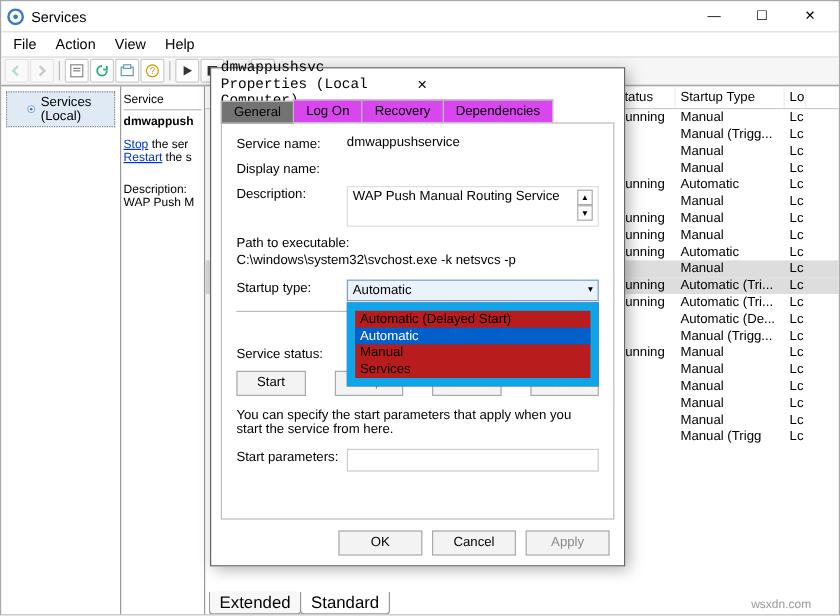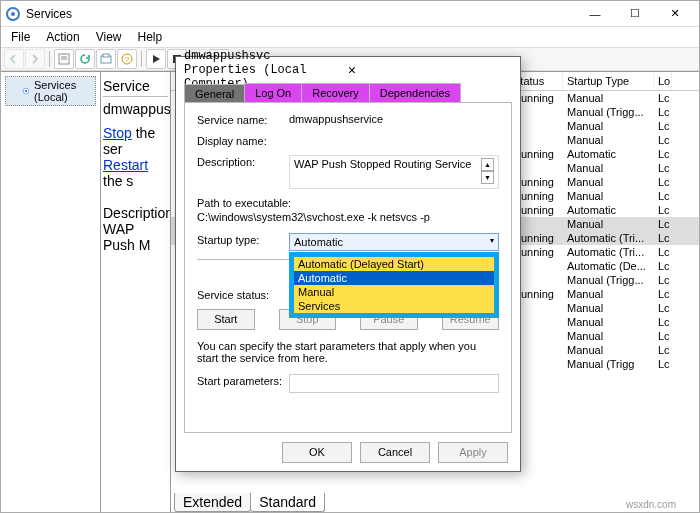--- a/index.html
+++ b/index.html
@@ -12,23 +12,23 @@
     .menubar { height: 20px; display: flex; align-items: center; padding: 0 2px; }
     .menubar span { padding: 2px 8px; font-size: 12px; }
     .toolbar { height: 24px; display: flex; align-items: center; padding: 1px 3px; border-top: 1px solid #ddd; border-bottom: 1px solid #ddd; background: #f6f6f6; gap: 1px;}
     .tbtn { width: 20px; height: 20px; border: 1px solid #ccc; display: flex; align-items: center; justify-content: center; border-radius: 2px; background: #fff;}
     .tbtn.disabled { opacity: 0.4; }
     .toolbar .sep { width: 1px; height: 16px; background: #bbb; margin: 0 3px; }
     .content { flex: 1; display: flex; border-top: 1px solid #999; }
     .left { width: 100px; border-right: 1px solid #999; padding: 4px; }
     .treeitem { display: flex; align-items: center; padding: 2px 16px; background: #dfeaf5; border: 1px dotted #888;}
     .treeitem .ticon { width: 14px; height: 14px; margin-right: 4px; }
-    .middle { width: 70px; border-right: 1px solid #999; padding: 6px 2px; font-size: 14px; overflow: hidden;}
+    .middle { width: 70px; border-right: 1px solid #999; padding: 6px 2px; font-size: 10px; overflow: hidden;}
     .middle .hdr { border-bottom: 1px solid #bbb; padding-bottom: 2px; margin-bottom: 4px; }
-    .middle .snm { font-weight: normal; }
+    .middle .snm { font-weight: bold; }
     .middle a { color: #0033cc; text-decoration: underline; }
     .right { flex: 1; position: relative; overflow: hidden;}
     .svc-header { display:flex; border-bottom: 1px solid #ccc; background:#fff;}
     .svc-header div { padding: 3px 4px; border-right: 1px solid #eee;}
     .c-name{ width: 338px; overflow:hidden; white-space:nowrap;} 
     .c-status{ width: 54px; overflow:hidden; white-space:nowrap;}
     .c-type{ width:91px; overflow:hidden; white-space:nowrap;}
     .c-log{ width:18px; overflow:hidden; white-space:nowrap;}
     .svc-row{ display:flex; font-size:11px;}
     .svc-row div{ padding: 1px 4px;}
@@ -47,21 +47,21 @@
     .dlg-body { border:1px solid #bbb; margin: 0 8px; flex:1; padding: 10px 12px; font-size:11px; position:relative;}
     .frow { display:flex; align-items: flex-start; margin-bottom: 8px;}
     .frow .lbl { width: 92px; padding-top:1px;}
     .frow .val { flex:1;}
     .descbox { flex:1; border:1px solid #ddd; height: 34px; padding: 2px 4px; display:flex; justify-content:space-between; align-items:flex-start;}
     .scrollbtns{ display:flex; flex-direction:column;}
     .scrollbtns div{ width:13px; height:13px; border:1px solid #aaa; font-size:8px; text-align:center; line-height:11px;}
     .sel-wrap { position:relative; flex:1;}
     .selectbox { width: 100%; border:1px solid #7a9fd4; background:#eaf2fb; padding:2px 4px; display:flex; justify-content:space-between;}
     .selectbox .car{ font-size:8px;}
-    .dropdown{ position:absolute; top:19px; left:0; width:100%; border:5px solid #0ea5e9; background:#fde047; z-index:10;}
+    .dropdown{ position:absolute; top:19px; left:0; width:100%; border:7px solid #0ea5e9; background:#b91c1c; z-index:10;}
     .dropdown div{ padding:1px 4px;}
     .dropdown div.sel{ background:#005fc9; color:#fff;}
     hr.sep{ border:none; border-top:1px solid #bbb; margin: 6px 0 8px;}
     .btnrow { display:flex; gap:24px; margin-top:4px;}
     .btn { width: 66px; height:21px; border:1px solid #aaa; background:#f3f3f3; text-align:center; line-height:19px; font-size:11px;}
     .btn.disabled{ color:#888;}
     .dlg-foot{ height:38px; display:flex; justify-content:flex-end; align-items:center; gap:8px; padding: 0 12px;}
     .dlg-foot .btn{ width:70px;}
     .startparam{ border:1px solid #ccc; height:19px; flex:1; background:#fff;}
     .watermark{ position:absolute; bottom:3px; right:24px; font-size:10px; color:#999;}
@@ -325,21 +325,21 @@
     <div class="frow">
       <span class="lbl">Service name:</span>
       <span class="val">dmwappushservice</span>
     </div>
     <div class="frow">
       <span class="lbl">Display name:</span>
     </div>
     <div class="frow">
       <span class="lbl">Description:</span>
       <div class="descbox">
-        <span>WAP Push Stopped Routing Service</span>
+        <span>WAP Push Manual Routing Service</span>
         <div class="scrollbtns">
           <div>▴</div>
           <div>▾</div>
         </div>
       </div>
     </div>
     <div style="margin-bottom:2px;">Path to executable:</div>
     <div style="margin-bottom:10px;">C:\windows\system32\svchost.exe -k netsvcs -p</div>
     <div class="frow">
       <span class="lbl">Startup type:</span>

